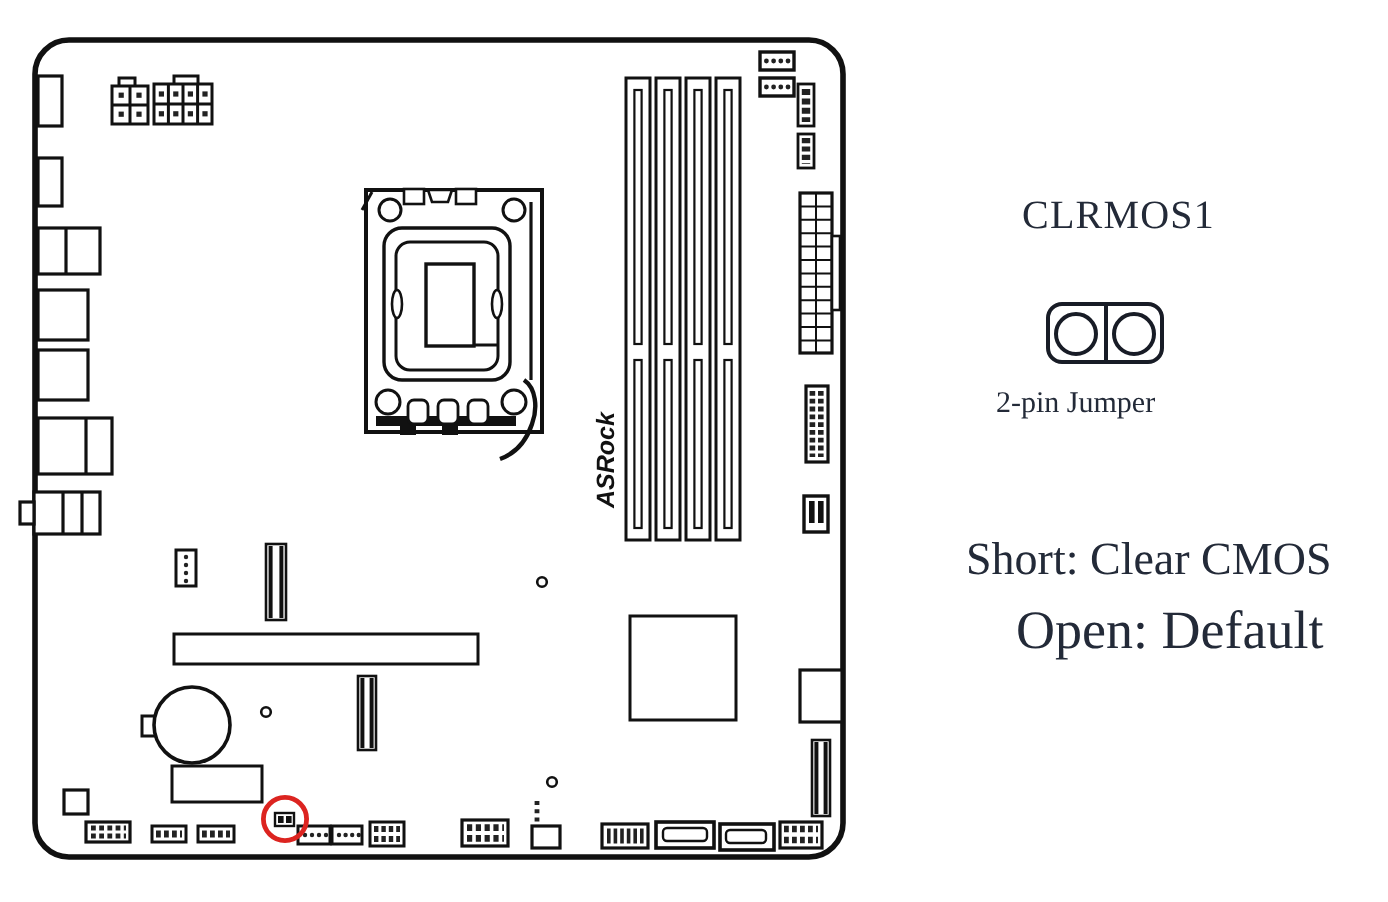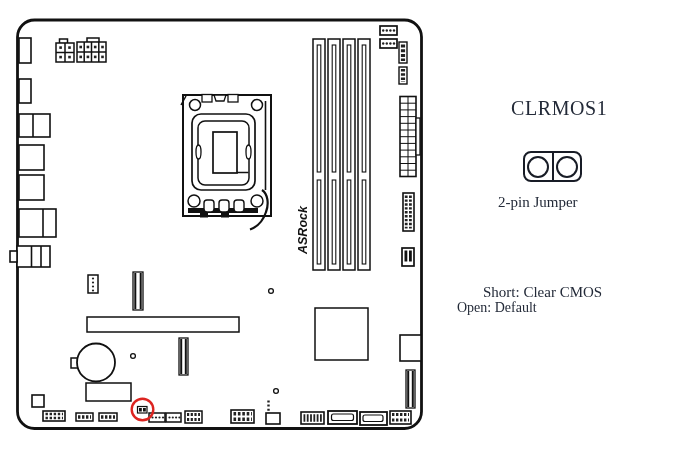--- a/index.html
+++ b/index.html
@@ -5,22 +5,22 @@
   html,body{margin:0;padding:0;background:#ffffff;}
   .stage{
     position:relative;width:694px;height:451px;background:#ffffff;overflow:hidden;
     font-family:"Liberation Serif", serif;
   }
   svg{position:absolute;left:0;top:0;display:block;}
   .legend{position:absolute;left:0;top:0;width:694px;height:451px;pointer-events:none;text-align:center;}
   .legend > div{position:absolute;color:#232a38;white-space:nowrap;}
   .jumper-name{left:511px;top:97px;font-size:20px;letter-spacing:0.6px;}
   .jumper-caption{left:498px;top:194px;font-size:15px;}
-  .instr-short{left:483px;top:267px;font-size:15px;margin-top:17px;}
-  .instr-open{left:457px;top:300px;font-size:14px;}
+  .instr-short{left:483px;top:267px;font-size:23px;}
+  .instr-open{left:508px;top:300px;font-size:27px;}
   .jumper-icon{
     position:absolute;left:523px;top:151px;width:55px;height:27px;
     border:2.6px solid #181c26;border-radius:8px;display:flex;background:#fff;
   }
   .jumper-cell{flex:1;display:flex;align-items:center;justify-content:center;}
   .jumper-cell.first{border-right:2.4px solid #181c26;}
   .pin-circle{width:18px;height:18px;border:2.6px solid #181c26;border-radius:50%;}
 </style>
 </head>
 <body>

